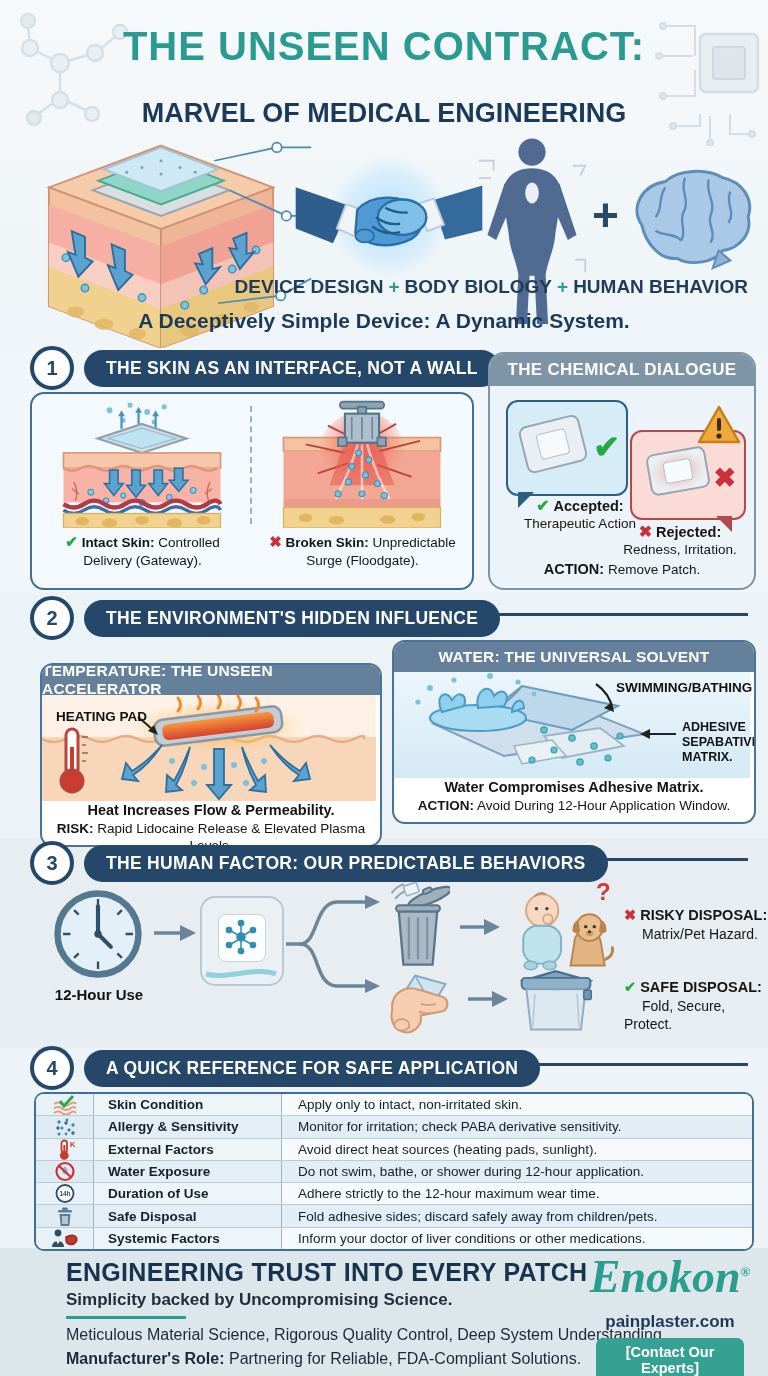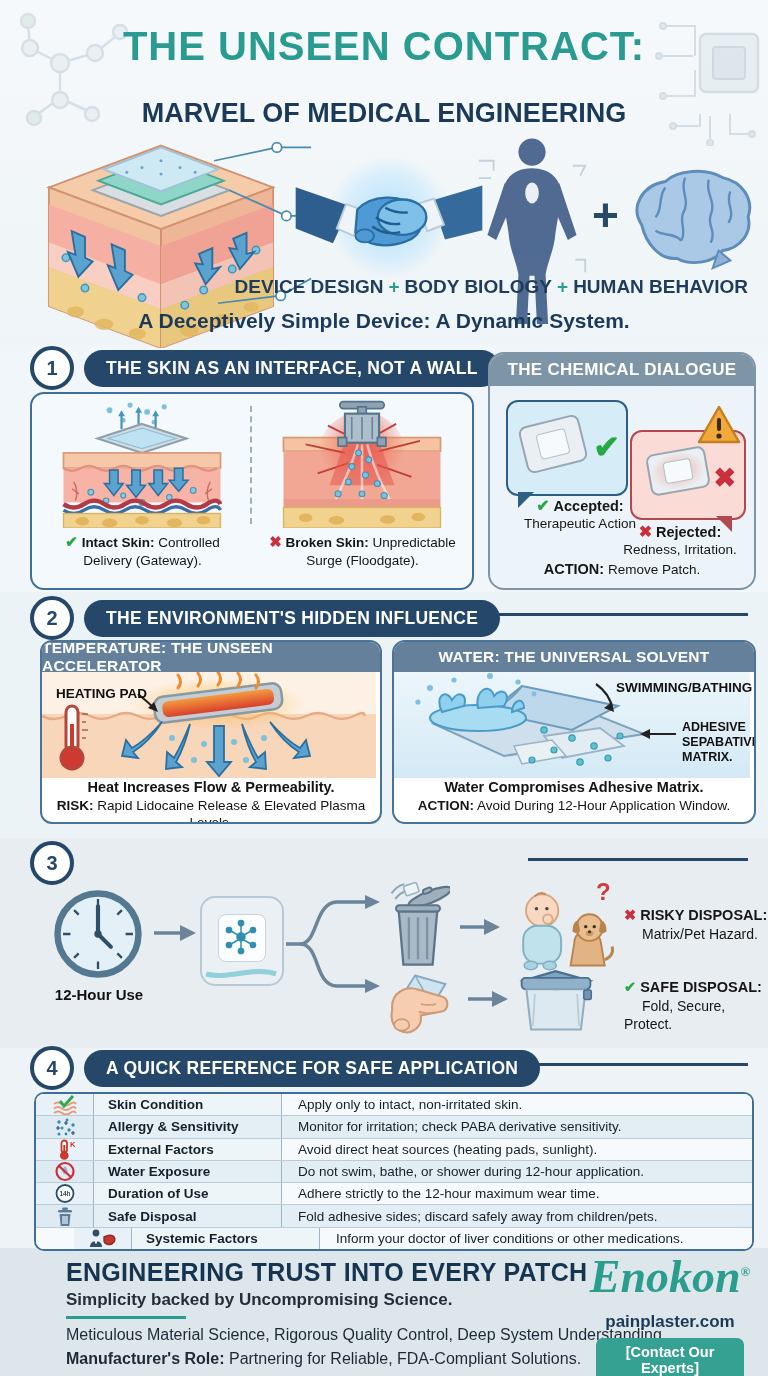--- a/index.html
+++ b/index.html
@@ -60,21 +60,21 @@
   .env-cap b{font-weight:800;}
   .callout{position:absolute;font-weight:800;color:#111;}
 
   .flow-label{position:absolute;font-size:14px;line-height:1.3;}
   .flow-label .hd{font-weight:700;font-size:14.5px;white-space:nowrap;}
   .clock-label{position:absolute;font-weight:800;font-size:15px;text-align:center;color:#111;}
   .qmark{position:absolute;font-size:24px;font-weight:800;color:#d23b3b;}
 
   .table{top:1092px;left:34px;width:716px;border:2px solid #3f6f97;border-radius:10px;overflow:hidden;background:#fff;}
   .t-row{display:grid;grid-template-columns:58px 188px 1fr;height:21.3px;border-bottom:1px solid #b9cdd9;background:#f6fafc;}
-  .t-row:last-child{border-bottom:none;padding-left:38px;}
+  .t-row:last-child{border-bottom:none;}
   .t-row:nth-child(even){background:#e2edf4;}
   .t-ic{display:flex;align-items:center;justify-content:center;background:rgba(218,233,242,.55);border-right:1.5px solid #9fb4c4;}
   .t-lab{display:flex;align-items:center;padding-left:14px;font-weight:800;font-size:13.5px;color:#15202a;
          background:rgba(227,239,246,.5);border-right:1.5px solid #9fb4c4;}
   .t-txt{display:flex;align-items:center;padding-left:16px;font-size:13.5px;color:#15202a;}
 
   .f-head{top:1258px;left:66px;font-size:25px;font-weight:800;color:#16344f;letter-spacing:.3px;}
   .f-sub{top:1290px;left:66px;font-size:17px;font-weight:800;color:#232e38;}
   .f-div{top:1316px;left:66px;width:120px;height:3px;background:#2a9d8f;}
   .f-l1{top:1326px;left:66px;font-size:16px;color:#1d2a36;}
@@ -422,21 +422,21 @@
       <span>Remove Patch.</span>
     </div>
   </div>
 
   <div class="abs sec-head" style="top:596px;left:30px;">
     <div class="badge">2</div>
     <div class="bar">THE ENVIRONMENT'S HIDDEN INFLUENCE</div>
   </div>
   <div class="ext-line" style="top:613px;left:452px;width:296px;"></div>
 
-  <div class="env-panel" style="top:640px;left:40px;width:338px;height:180px;border-radius:12px;">
+  <div class="env-panel" style="top:663px;left:40px;width:338px;height:180px;">
     <div class="env-bar">TEMPERATURE: THE UNSEEN ACCELERATOR</div>
     <div style="position:absolute;top:30px;left:0;width:334px;height:106px;background:linear-gradient(#fdf1e5 40%,#f7d6ba 40%);">
       <svg width="334" height="106" viewBox="0 0 334 106">
         <defs>
           <linearGradient id="gHeat" x1="0" y1="0" x2="0" y2="1">
               <stop offset="0%" stop-color="#f59a3e"></stop>
               <stop offset="100%" stop-color="#d8402c"></stop>
             </linearGradient>
           <radialGradient id="gHGlow">
               <stop offset="0%" stop-color="#fbbf5e" stop-opacity=".9"></stop>
@@ -534,20 +534,21 @@
     <div class="callout" style="top:78px;left:288px;font-size:12.5px;width:70px;line-height:1.2;">ADHESIVE SEPABATIVE MATRIX.</div>
     <div class="env-cap" style="top:136px;">
       <span class="l1">Water Compromises Adhesive Matrix.</span><br>
       <b>ACTION:</b>
       <span>Avoid During 12-Hour Application Window.</span>
     </div>
   </div>
 
   <div class="abs sec-head" style="top:841px;left:30px;">
     <div class="badge">3</div>
+    <div class="bar">THE HUMAN FACTOR: OUR PREDICTABLE BEHAVIORS</div>
   </div>
   <div class="ext-line" style="top:858px;left:528px;width:220px;"></div>
 
   <div class="abs" style="top:880px;left:30px;width:720px;height:165px;">
     <div style="position:absolute;left:22px;top:8px;">
       <svg width="92" height="92" viewBox="0 0 100 100">
         <circle cx="50" cy="50" r="44" fill="#e3f0f7" stroke="#54788f" stroke-width="7"></circle>
         <g stroke="#2f4f68" stroke-width="2.5">
           <path d="M50 12 v8 M50 80 v8 M12 50 h8 M80 50 h8 M24 24 l5 5 M71 71 l5 5 M76 24 l-5 5 M29 71 l-5 5"></path>
         </g>

